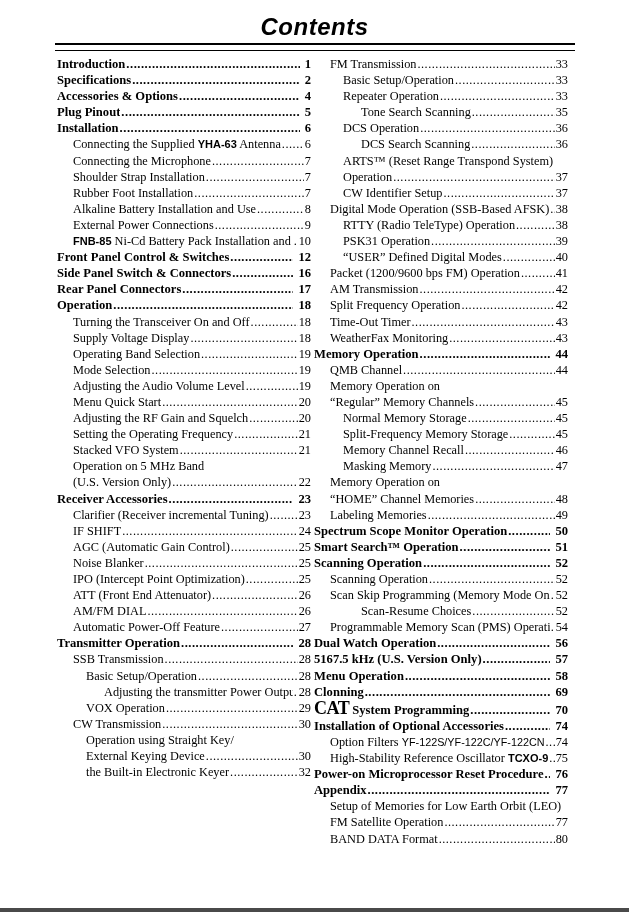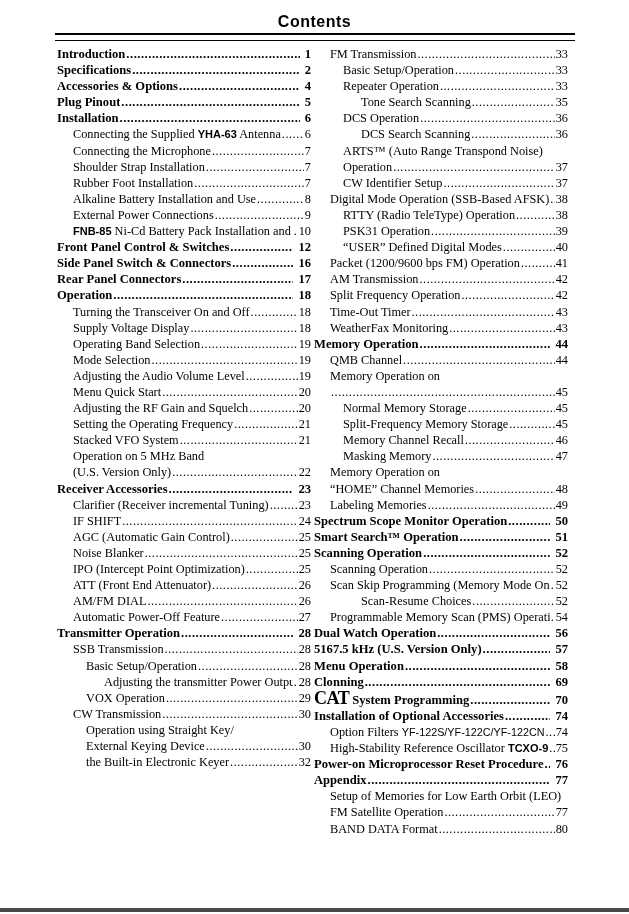--- a/index.html
+++ b/index.html
@@ -1,19 +1,19 @@
 <!DOCTYPE html>
 <html><head>
 <meta charset="utf-8">
 <style>
   html,body{margin:0;padding:0;}
   body{background:#fff;font-family:"Liberation Serif", serif;}
   .page{position:relative;width:629px;height:914px;background:#ffffff;overflow:hidden;}
   .title{margin-top:13px;text-align:center;font-family:"Liberation Sans", sans-serif;
-         font-weight:bold;font-size:16px;color:#000;letter-spacing:0.5px;}
+         font-weight:bold;font-size:24px;color:#000;letter-spacing:0.5px;font-style:italic;}
   .rule{margin:2px 54px 0 55px;height:5px;border-top:2px solid #000;border-bottom:1px solid #000;}
   .cols{display:flex;margin:5px 54px 0 57px;gap:3px;}
   .col{width:254px;flex:0 0 254px;}
   .row{display:flex;align-items:baseline;line-height:16.1px;font-size:12.3px;color:#000;}
   .row.bold{font-weight:bold;font-size:12.6px;}
   .lvl1{padding-left:16px;}
   .lvl2{padding-left:29px;}
   .lvl3{padding-left:47px;}
   .label{white-space:nowrap;overflow:hidden;flex:0 1 auto;}
   .dots{flex:1 1 4px;overflow:hidden;white-space:nowrap;letter-spacing:0.5px;min-width:4px;
@@ -280,21 +280,21 @@
           <span class="label">DCS Operation</span>
           <span class="dots">........................................................................................................................</span>
           <span class="pageno">36</span>
         </div>
         <div class="row lvl3">
           <span class="label">DCS Search Scanning</span>
           <span class="dots">........................................................................................................................</span>
           <span class="pageno">36</span>
         </div>
         <div class="row lvl2">
-          <span class="label">ARTS™ (Auto Range Transpond Noise)</span>
+          <span class="label">ARTS™ (Reset Range Transpond System)</span>
         </div>
         <div class="row lvl2">
           <span class="label">Operation</span>
           <span class="dots">........................................................................................................................</span>
           <span class="pageno">37</span>
         </div>
         <div class="row lvl2">
           <span class="label">CW Identifier Setup</span>
           <span class="dots">........................................................................................................................</span>
           <span class="pageno">37</span>
@@ -351,20 +351,21 @@
         </div>
         <div class="row lvl1">
           <span class="label">QMB Channel</span>
           <span class="dots">........................................................................................................................</span>
           <span class="pageno">44</span>
         </div>
         <div class="row lvl1">
           <span class="label">Memory Operation on</span>
         </div>
         <div class="row lvl1">
+          <span class="label">“Regular” Memory Channels</span>
           <span class="dots">........................................................................................................................</span>
           <span class="pageno">45</span>
         </div>
         <div class="row lvl2">
           <span class="label">Normal Memory Storage</span>
           <span class="dots">........................................................................................................................</span>
           <span class="pageno">45</span>
         </div>
         <div class="row lvl2">
           <span class="label">Split-Frequency Memory Storage</span>

